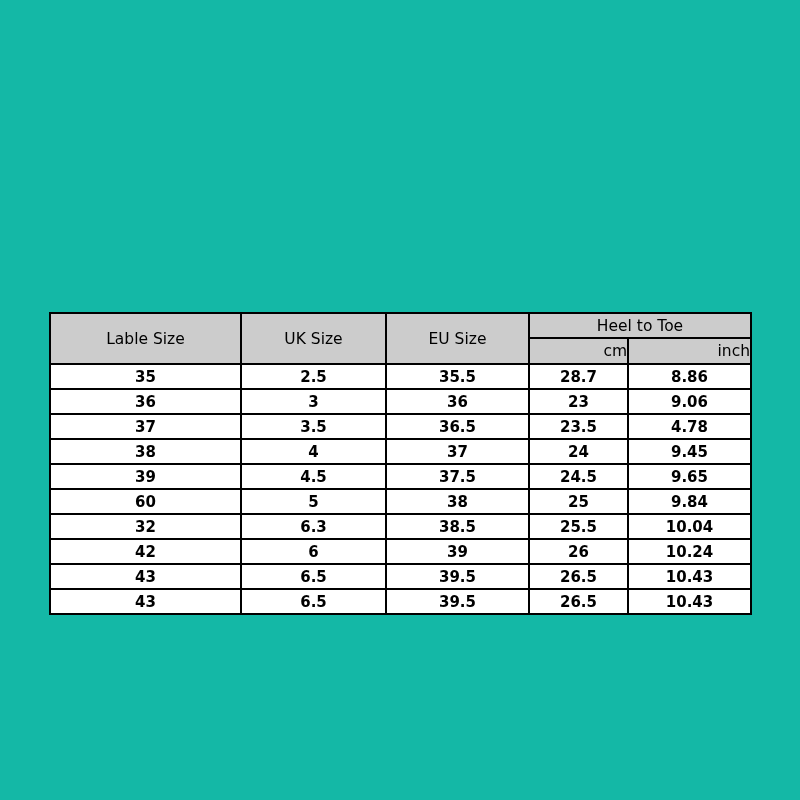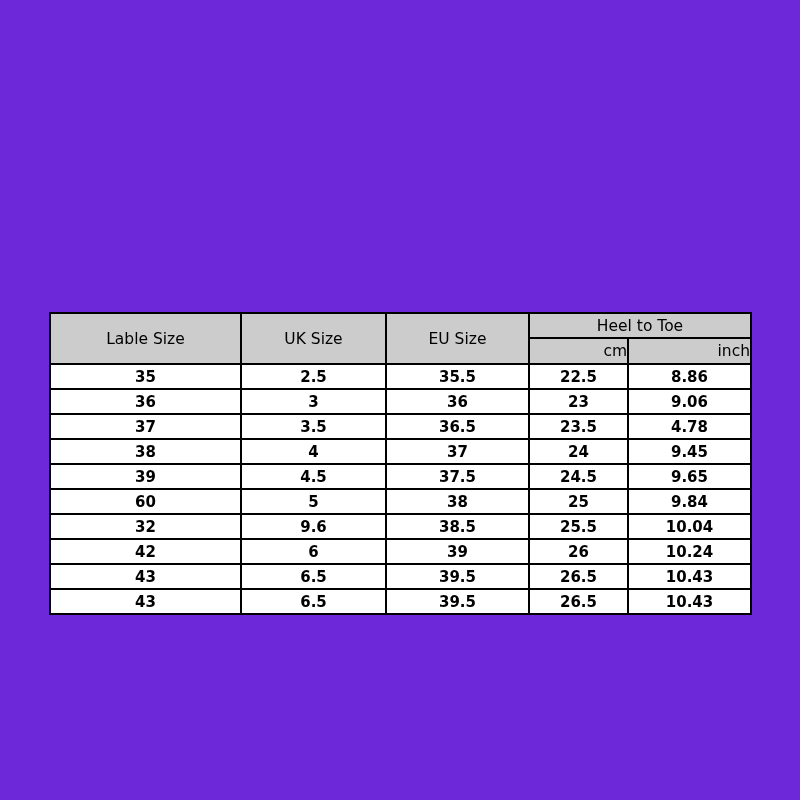--- a/index.html
+++ b/index.html
@@ -12,21 +12,21 @@
     overflow: hidden;
   }
   body {
     font-family: "DejaVu Sans", sans-serif;
     color: #000000;
   }
   .page {
     position: relative;
     width: 800px;
     height: 800px;
-    background: #6d28d9;
+    background: #14b8a6;
   }
   .size-table {
     position: absolute;
     left: 49px;
     top: 312px;
     width: 701px;
     border-collapse: collapse;
     table-layout: fixed;
     transform: translateZ(0);
   }
@@ -80,21 +80,21 @@
       <tr>
         <th class="sub">cm</th>
         <th class="sub">inch</th>
       </tr>
     </thead>
     <tbody id="table-body">
         <tr>
           <td>35</td>
           <td>2.5</td>
           <td>35.5</td>
-          <td>22.5</td>
+          <td>28.7</td>
           <td>8.86</td>
         </tr>
         <tr>
           <td>36</td>
           <td>3</td>
           <td>36</td>
           <td>23</td>
           <td>9.06</td>
         </tr>
         <tr>
@@ -120,21 +120,21 @@
         </tr>
         <tr>
           <td>60</td>
           <td>5</td>
           <td>38</td>
           <td>25</td>
           <td>9.84</td>
         </tr>
         <tr>
           <td>32</td>
-          <td>9.6</td>
+          <td>6.3</td>
           <td>38.5</td>
           <td>25.5</td>
           <td>10.04</td>
         </tr>
         <tr>
           <td>42</td>
           <td>6</td>
           <td>39</td>
           <td>26</td>
           <td>10.24</td>

